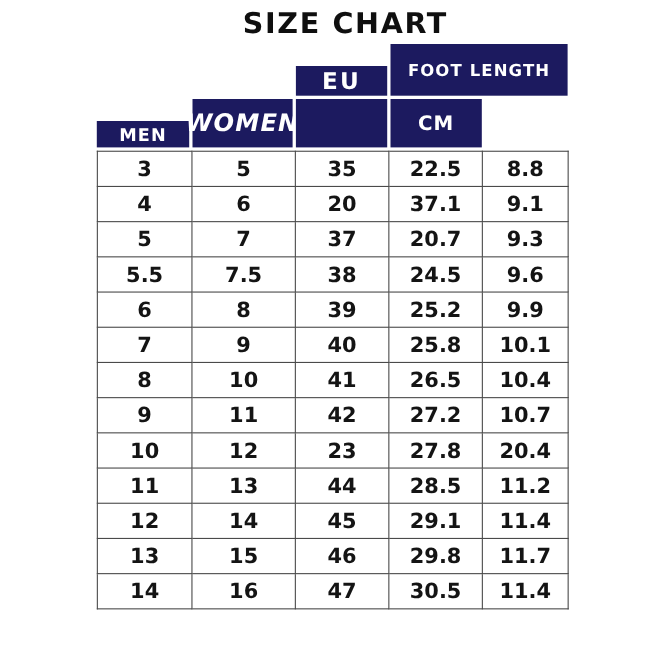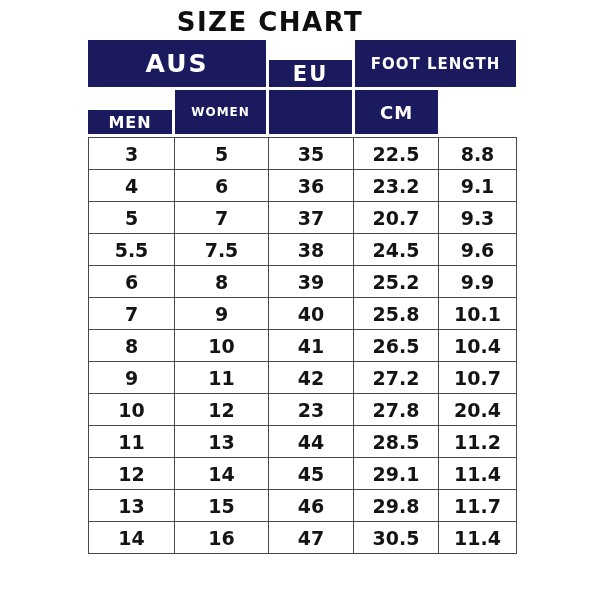--- a/index.html
+++ b/index.html
@@ -7,20 +7,21 @@
     padding: 0;
     background: #ffffff;
     font-family: "DejaVu Sans", "Liberation Sans", sans-serif;
   }
   .page {
     position: relative;
     width: 540px;
     height: 600px;
     background: #ffffff;
     overflow: hidden;
+    padding-left: 44px;
   }
   .title {
     margin: 0;
     padding-top: 7px;
     text-align: center;
     font-size: 26px;
     font-weight: 800;
     letter-spacing: 1.5px;
     color: var(--title-text, #0f0f0f);
   }
@@ -43,21 +44,21 @@
     align-items: center;
     justify-content: center;
     font-weight: 800;
     letter-spacing: 1px;
     text-align: center;
   }
   .g-aus  { grid-row: 1; grid-column: 1 / 3; font-size: 25px; letter-spacing: 2px; }
   .g-eu   { grid-row: 1; grid-column: 3 / 4; font-size: 21px; letter-spacing: 2px; margin-top: 20px; }
   .g-foot { grid-row: 1; grid-column: 4 / 6; font-size: 15px; }
   .s-men   { grid-row: 2; grid-column: 1; font-size: 16px; margin-top: 20px; }
-  .s-women { grid-row: 2; grid-column: 2; font-size: 12px; }
+  .s-women { grid-row: 2; grid-column: 2; font-size: 22px; font-style: italic; }
   .s-blank { grid-row: 2; grid-column: 3; font-size: 16px; }
   .s-cm    { grid-row: 2; grid-column: 4; font-size: 18px; }
   .s-inch  { grid-row: 2; grid-column: 5; font-size: 16px; }
   table.data {
     border-collapse: collapse;
     margin-top: 3px;
     width: 428px;
     table-layout: fixed;
   }
   table.data td {
@@ -75,21 +76,20 @@
 </head>
 <body>
 
 <div class="page">
 
   <h1 class="title">SIZE CHART</h1>
 
   <div class="chart">
 
     <div class="hdr-grid">
-      <div class="hcell g-aus">AUS</div>
       <div class="hcell g-eu">EU</div>
       <div class="hcell g-foot">FOOT LENGTH</div>
 
       <div class="hcell s-men">MEN</div>
       <div class="hcell s-women">WOMEN</div>
       <div class="hcell s-blank"></div>
       <div class="hcell s-cm">CM</div>
     </div>
 
     <table class="data">
@@ -104,22 +104,22 @@
           <tr>
             <td>3</td>
             <td>5</td>
             <td>35</td>
             <td>22.5</td>
             <td>8.8</td>
           </tr>
           <tr>
             <td>4</td>
             <td>6</td>
-            <td>36</td>
-            <td>23.2</td>
+            <td>20</td>
+            <td>37.1</td>
             <td>9.1</td>
           </tr>
           <tr>
             <td>5</td>
             <td>7</td>
             <td>37</td>
             <td>20.7</td>
             <td>9.3</td>
           </tr>
           <tr>

